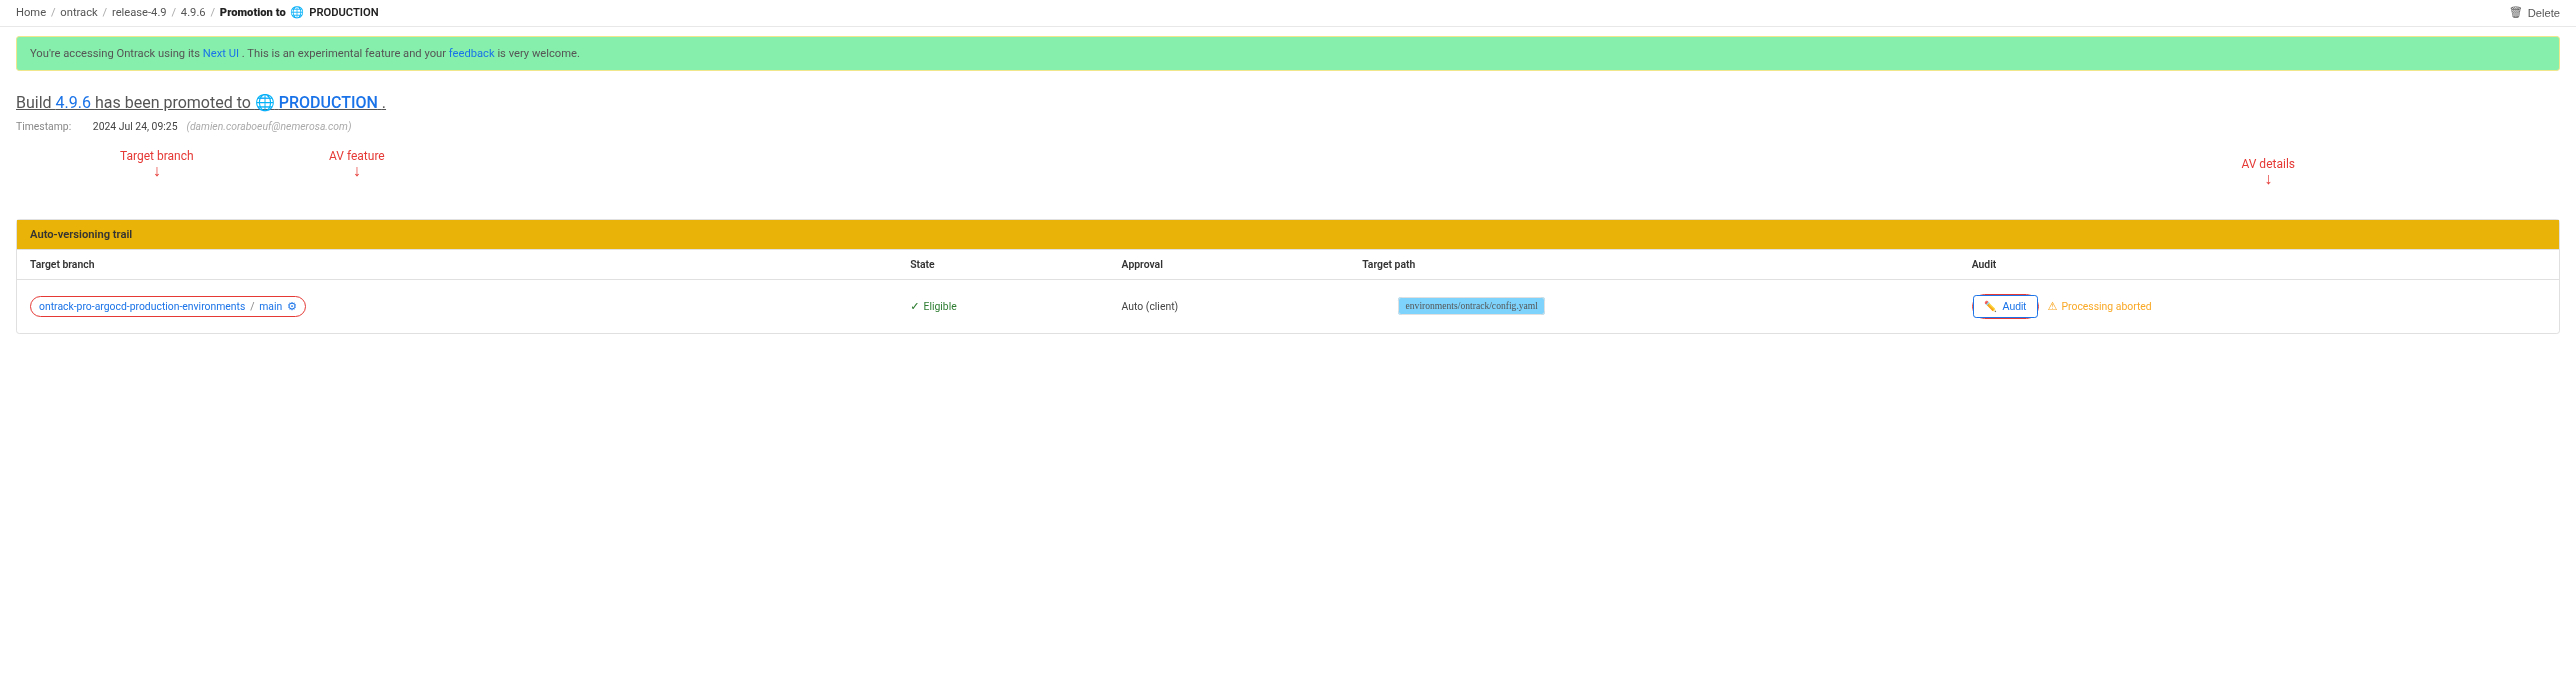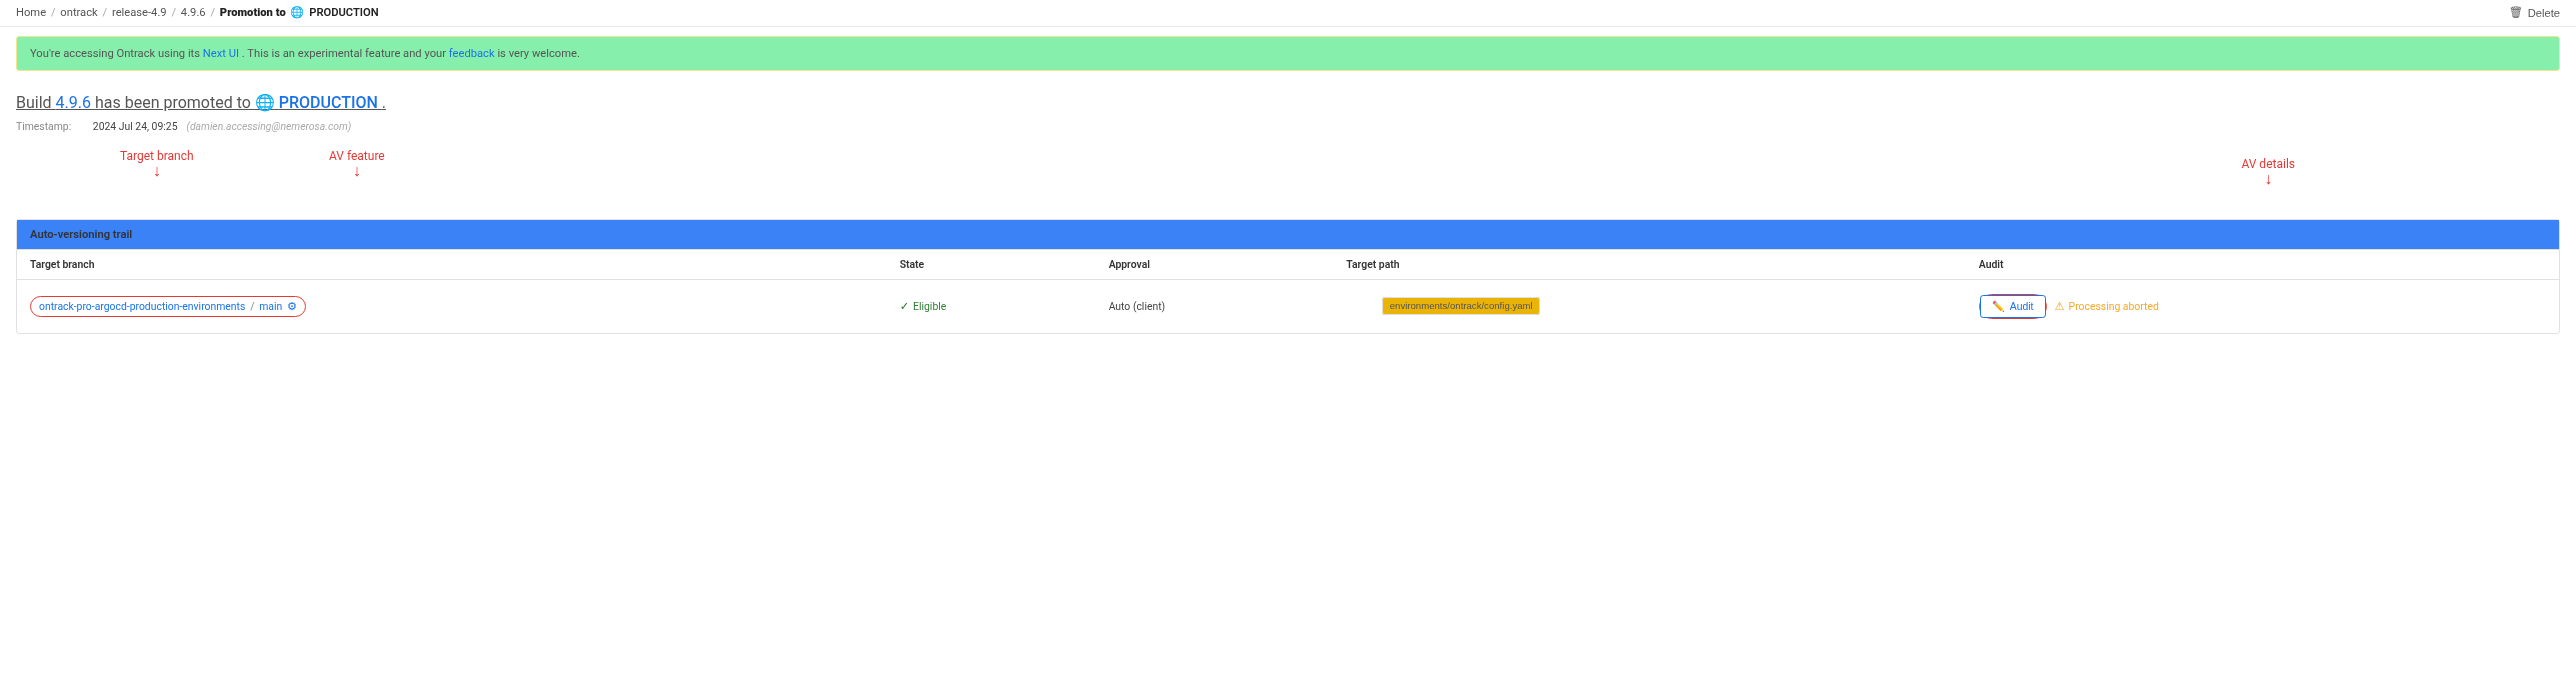--- a/index.html
+++ b/index.html
@@ -85,21 +85,21 @@
     .timestamp-row .ts-user { color: #aaa; margin-left: 6.4px; font-style: italic; }
 
     
     .av-trail {
       margin-top: 9.6px;
       border: 0.8px solid #e0e0e0;
       border-radius: 3.2px;
       overflow: visible;
     }
     .av-trail-header {
-      background: #3b82f6;
+      background: #eab308;
       padding: 8px 13px;
       font-weight: 600;
       font-size: 11.2px;
       color: #333;
       border-bottom: 0.8px solid #e0e0e0;
     }
 
     
     .trail-table {
       width: 100%;
@@ -139,27 +139,27 @@
     .state-eligible {
       display: flex;
       align-items: center;
       gap: 4px;
       color: #2e7d32;
     }
     .check-icon { color: #2e7d32; font-size: 11.2px; }
 
     
     .target-path-badge {
-      background: #eab308;
+      background: #7dd3fc;
       border: 0.8px solid #e0e0e0;
       border-radius: 3.2px;
       padding: 2.4px 6.4px;
       font-size: 9.6px;
       color: #555;
-      font-family: Liberation Sans, sans-serif;
+      font-family: Liberation Serif, serif;
       margin-left: 36px;
     }
 
     
     .audit-btn {
       display: inline-flex;
       align-items: center;
       gap: 4.8px;
       padding: 4px 11.2px;
       border: 0.8px solid #1a73e8;
@@ -267,21 +267,21 @@
     <a href="#">4.9.6</a>
     <span> has been promoted to </span>
     <span>🌐</span>
     <a href="#" class="prod-link">PRODUCTION</a>
     <span>.</span>
   </div>
 
   <div class="timestamp-row">
     <span class="ts-label">Timestamp:</span>
     <span class="ts-value">2024 Jul 24, 09:25</span>
-    <span class="ts-user">(damien.accessing@nemerosa.com)</span>
+    <span class="ts-user">(damien.coraboeuf@nemerosa.com)</span>
   </div>
 
   <div class="av-trail-wrapper">
 
     <div style="position:relative; height:60px;">
 
       <div style="position:absolute; left:104px; top:0; text-align:center;">
         <span class="red-label">Target branch</span>
         <span class="arrow-down">↓</span>
       </div>

